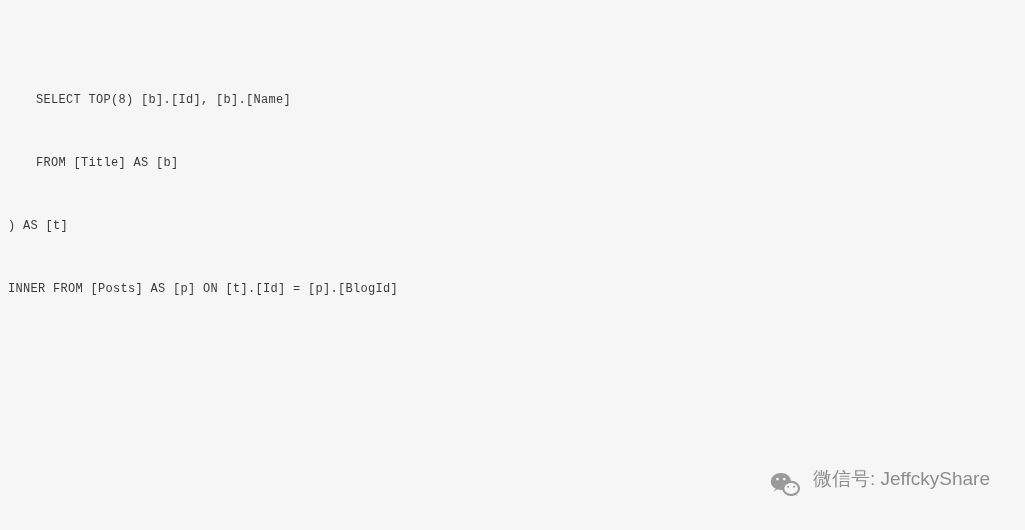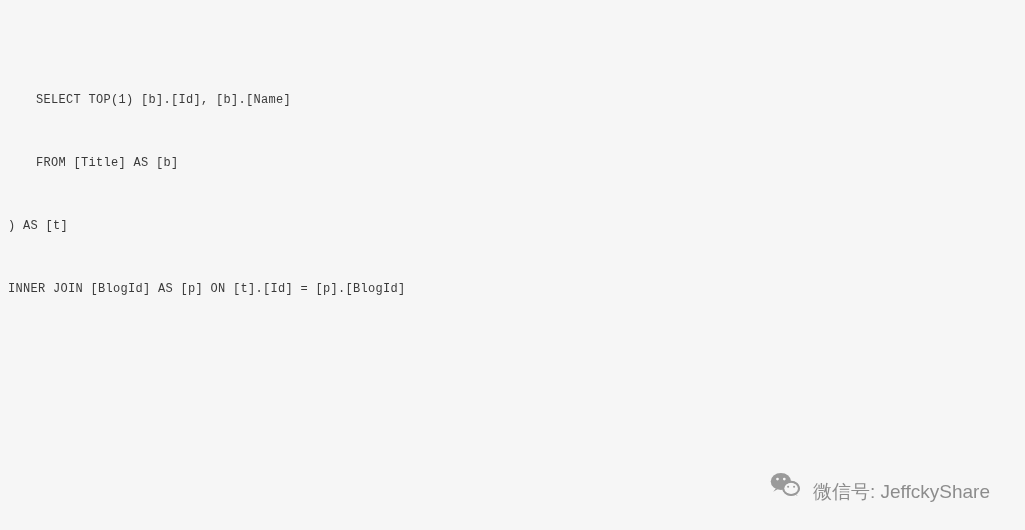--- a/index.html
+++ b/index.html
@@ -23,21 +23,21 @@
       white-space: pre;
     }
     .indent {
       padding-left: 28px;
     }
     .watermark {
       position: absolute;
       right: 35px;
       bottom: 28px;
       display: flex;
-      align-items: flex-end;
+      align-items: flex-start;
       gap: 10px;
       opacity: 0.68;
     }
     .watermark-icon {
       width: 34px;
       height: 34px;
       display: flex;
       align-items: center;
       justify-content: center;
     }
@@ -47,24 +47,24 @@
       font-weight: 500;
       color: #5b5b5b;
       letter-spacing: 0px;
     }
   </style>
 </head>
 <body>
 
 <div class="code-block">
   <div>
-    <div class="indent">SELECT TOP(1) [b].[Id], [b].[Name]</div>
+    <div class="indent">SELECT TOP(8) [b].[Id], [b].[Name]</div>
     <div class="indent">FROM [Title] AS [b]</div>
     <div>) AS [t]</div>
-    <div>INNER JOIN [BlogId] AS [p] ON [t].[Id] = [p].[BlogId]</div>
+    <div>INNER FROM [Posts] AS [p] ON [t].[Id] = [p].[BlogId]</div>
   </div>
   
   
   
   
   
   
 </div>
 
 <div class="watermark">

